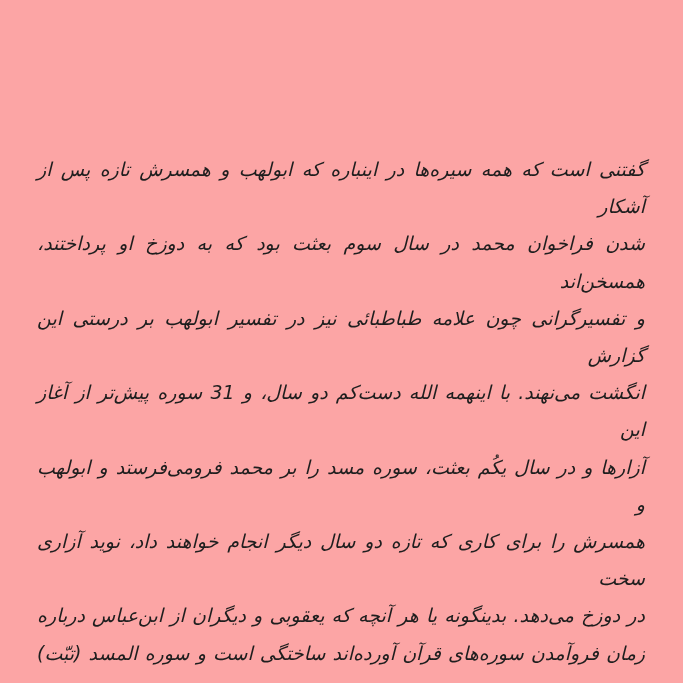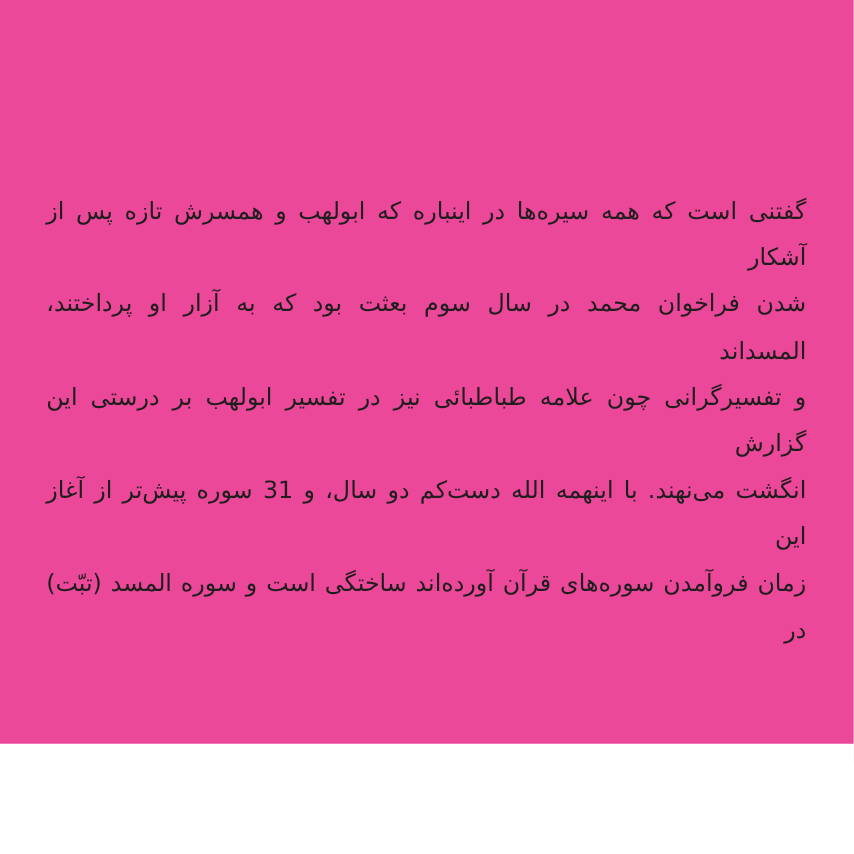--- a/index.html
+++ b/index.html
@@ -6,22 +6,23 @@
   html, body {
     width: 683px;
     height: 683px;
     background: #ffffff;
     font-family: "DejaVu Sans", sans-serif;
     overflow: hidden;
   }
   .page {
     position: relative;
     width: 683px;
-    height: 595px;
-    background: #ec4899;
+    height: 683px;
+    background: #fca5a5;
+    font-style: italic;
   }
   .paragraph {
     position: absolute;
     top: 151px;
     right: 38px;
     left: 37px;
     direction: rtl;
     unicode-bidi: embed;
   }
   .line {
@@ -37,19 +38,22 @@
     letter-spacing: 0px;
     word-spacing: 1px;
   }
 </style>
 </head>
 <body>
 
 <div class="page">
   <div class="paragraph" dir="rtl" lang="fa">
     <div class="line">گفتنی است که همه سیره‌ها در اینباره که ابولهب و همسرش تازه پس از آشکار</div>
-    <div class="line">شدن فراخوان محمد در سال سوم بعثت بود که به آزار او پرداختند، المسد‌اند</div>
+    <div class="line">شدن فراخوان محمد در سال سوم بعثت بود که به دوزخ او پرداختند، همسخن‌اند</div>
     <div class="line">و تفسیرگرانی چون علامه طباطبائی نیز در تفسیر ابولهب بر درستی این گزارش</div>
     <div class="line">انگشت می‌نهند. با اینهمه الله دست‌کم دو سال، و 31 سوره پیش‌تر از آغاز این</div>
+    <div class="line">آزارها و در سال یکُم بعثت، سوره مسد را بر محمد فرومی‌فرستد و ابولهب و</div>
+    <div class="line">همسرش را برای کاری که تازه دو سال دیگر انجام خواهند داد، نوید آزاری سخت</div>
+    <div class="line">در دوزخ می‌دهد. بدینگونه یا هر آنچه که یعقوبی و دیگران از ابن‌عباس درباره</div>
     <div class="line">زمان فروآمدن سوره‌های قرآن آورده‌اند ساختگی است و سوره المسد (تبّت) در</div>
 
   </div>
 </div>
 
 </body></html>

